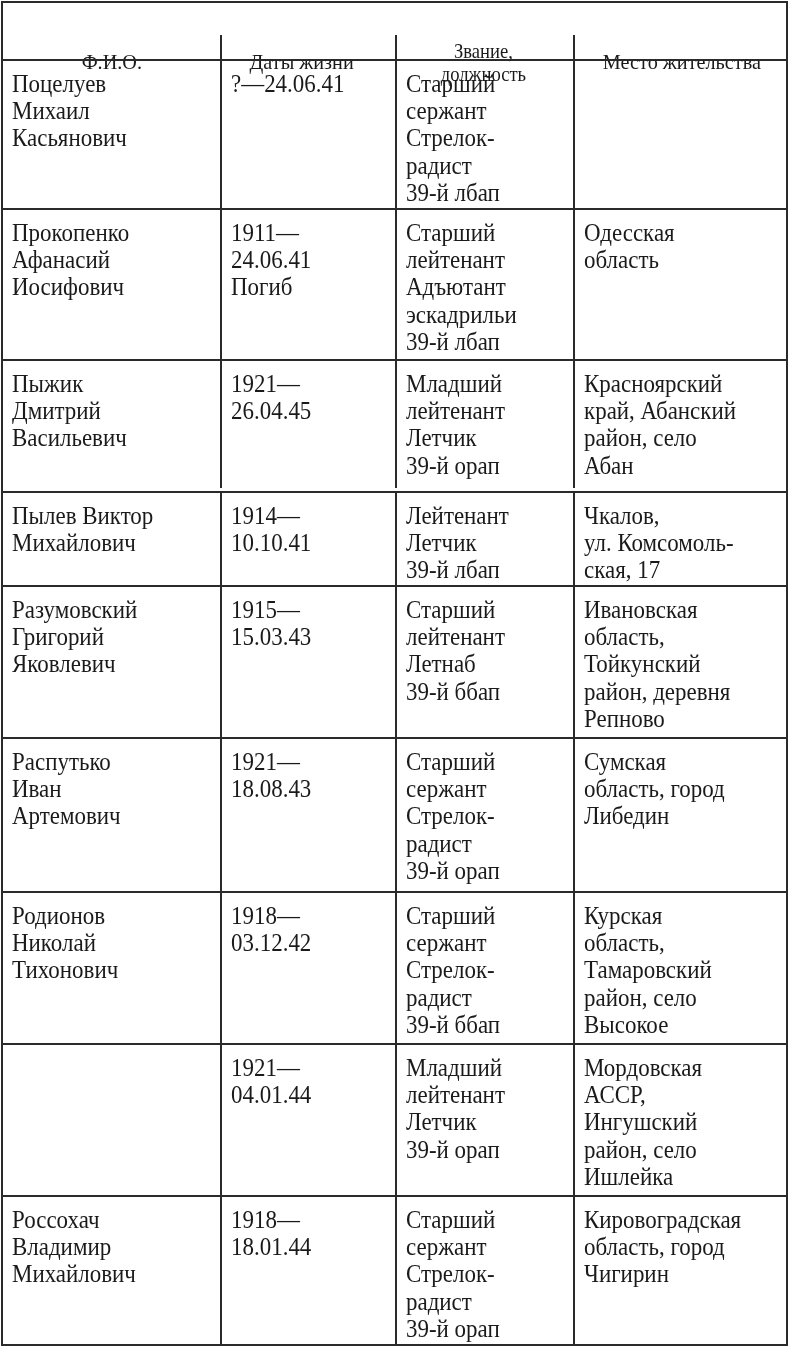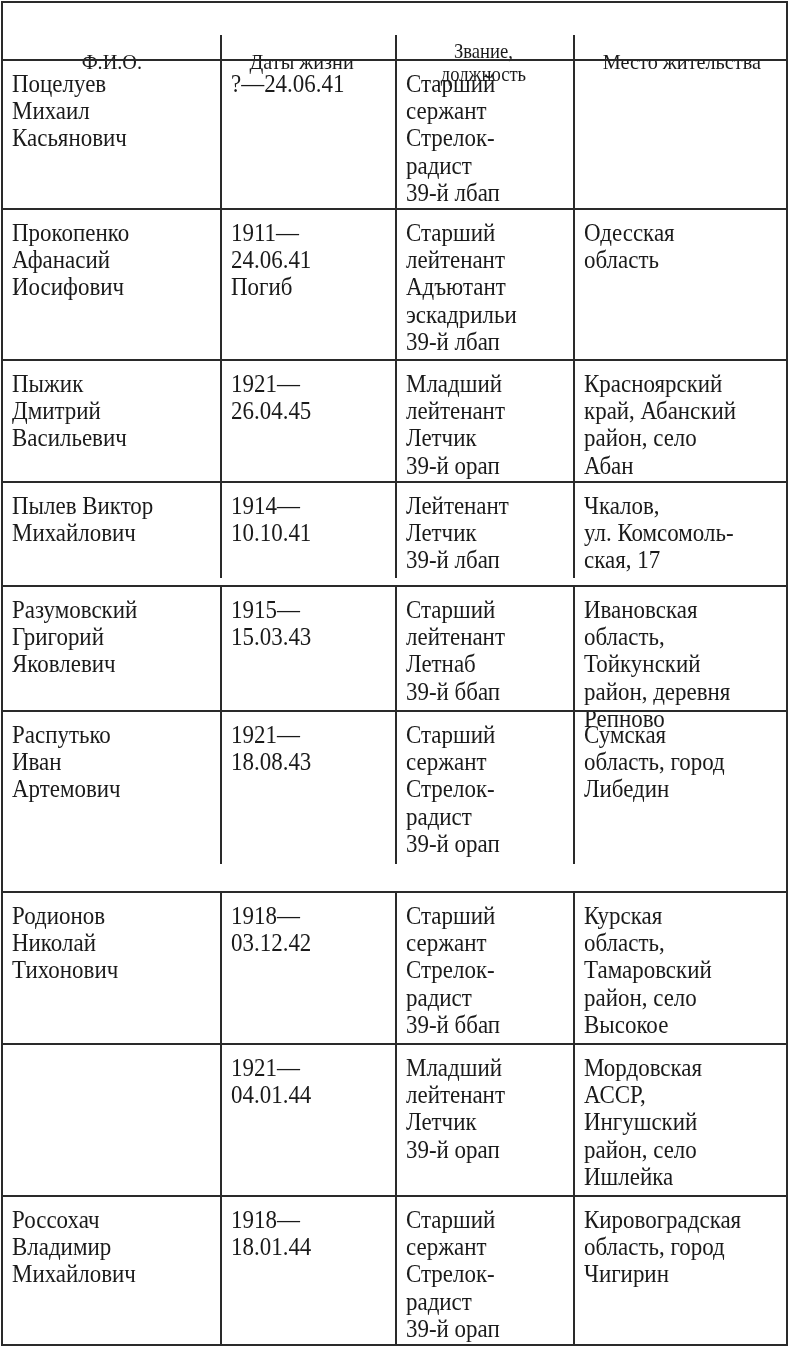--- a/index.html
+++ b/index.html
@@ -111,21 +111,21 @@
           <span class="line">Летчик</span>
           <span class="line">39-й орап</span>
         </div>
         <div class="cell c3">
           <span class="line">Красноярский</span>
           <span class="line">край, Абанский</span>
           <span class="line">район, село</span>
           <span class="line">Абан</span>
         </div>
       </div>
-      <div class="row body" style="top: 478px; height: 97px;">
+      <div class="row body" style="top: 488px; height: 97px;">
         <div class="cell c0">
           <span class="line">Пылев Виктор</span>
           <span class="line">Михайлович</span>
         </div>
         <div class="cell c1">
           <span class="line">1914—</span>
           <span class="line">10.10.41</span>
         </div>
         <div class="cell c2">
           <span class="line">Лейтенант</span>
@@ -155,21 +155,21 @@
           <span class="line">39-й ббап</span>
         </div>
         <div class="cell c3">
           <span class="line">Ивановская</span>
           <span class="line">область,</span>
           <span class="line">Тойкунский</span>
           <span class="line">район, деревня</span>
           <span class="line">Репново</span>
         </div>
       </div>
-      <div class="row body" style="top: 707px; height: 154px;">
+      <div class="row body" style="top: 734px; height: 154px;">
         <div class="cell c0">
           <span class="line">Распутько</span>
           <span class="line">Иван</span>
           <span class="line">Артемович</span>
         </div>
         <div class="cell c1">
           <span class="line">1921—</span>
           <span class="line">18.08.43</span>
         </div>
         <div class="cell c2">

